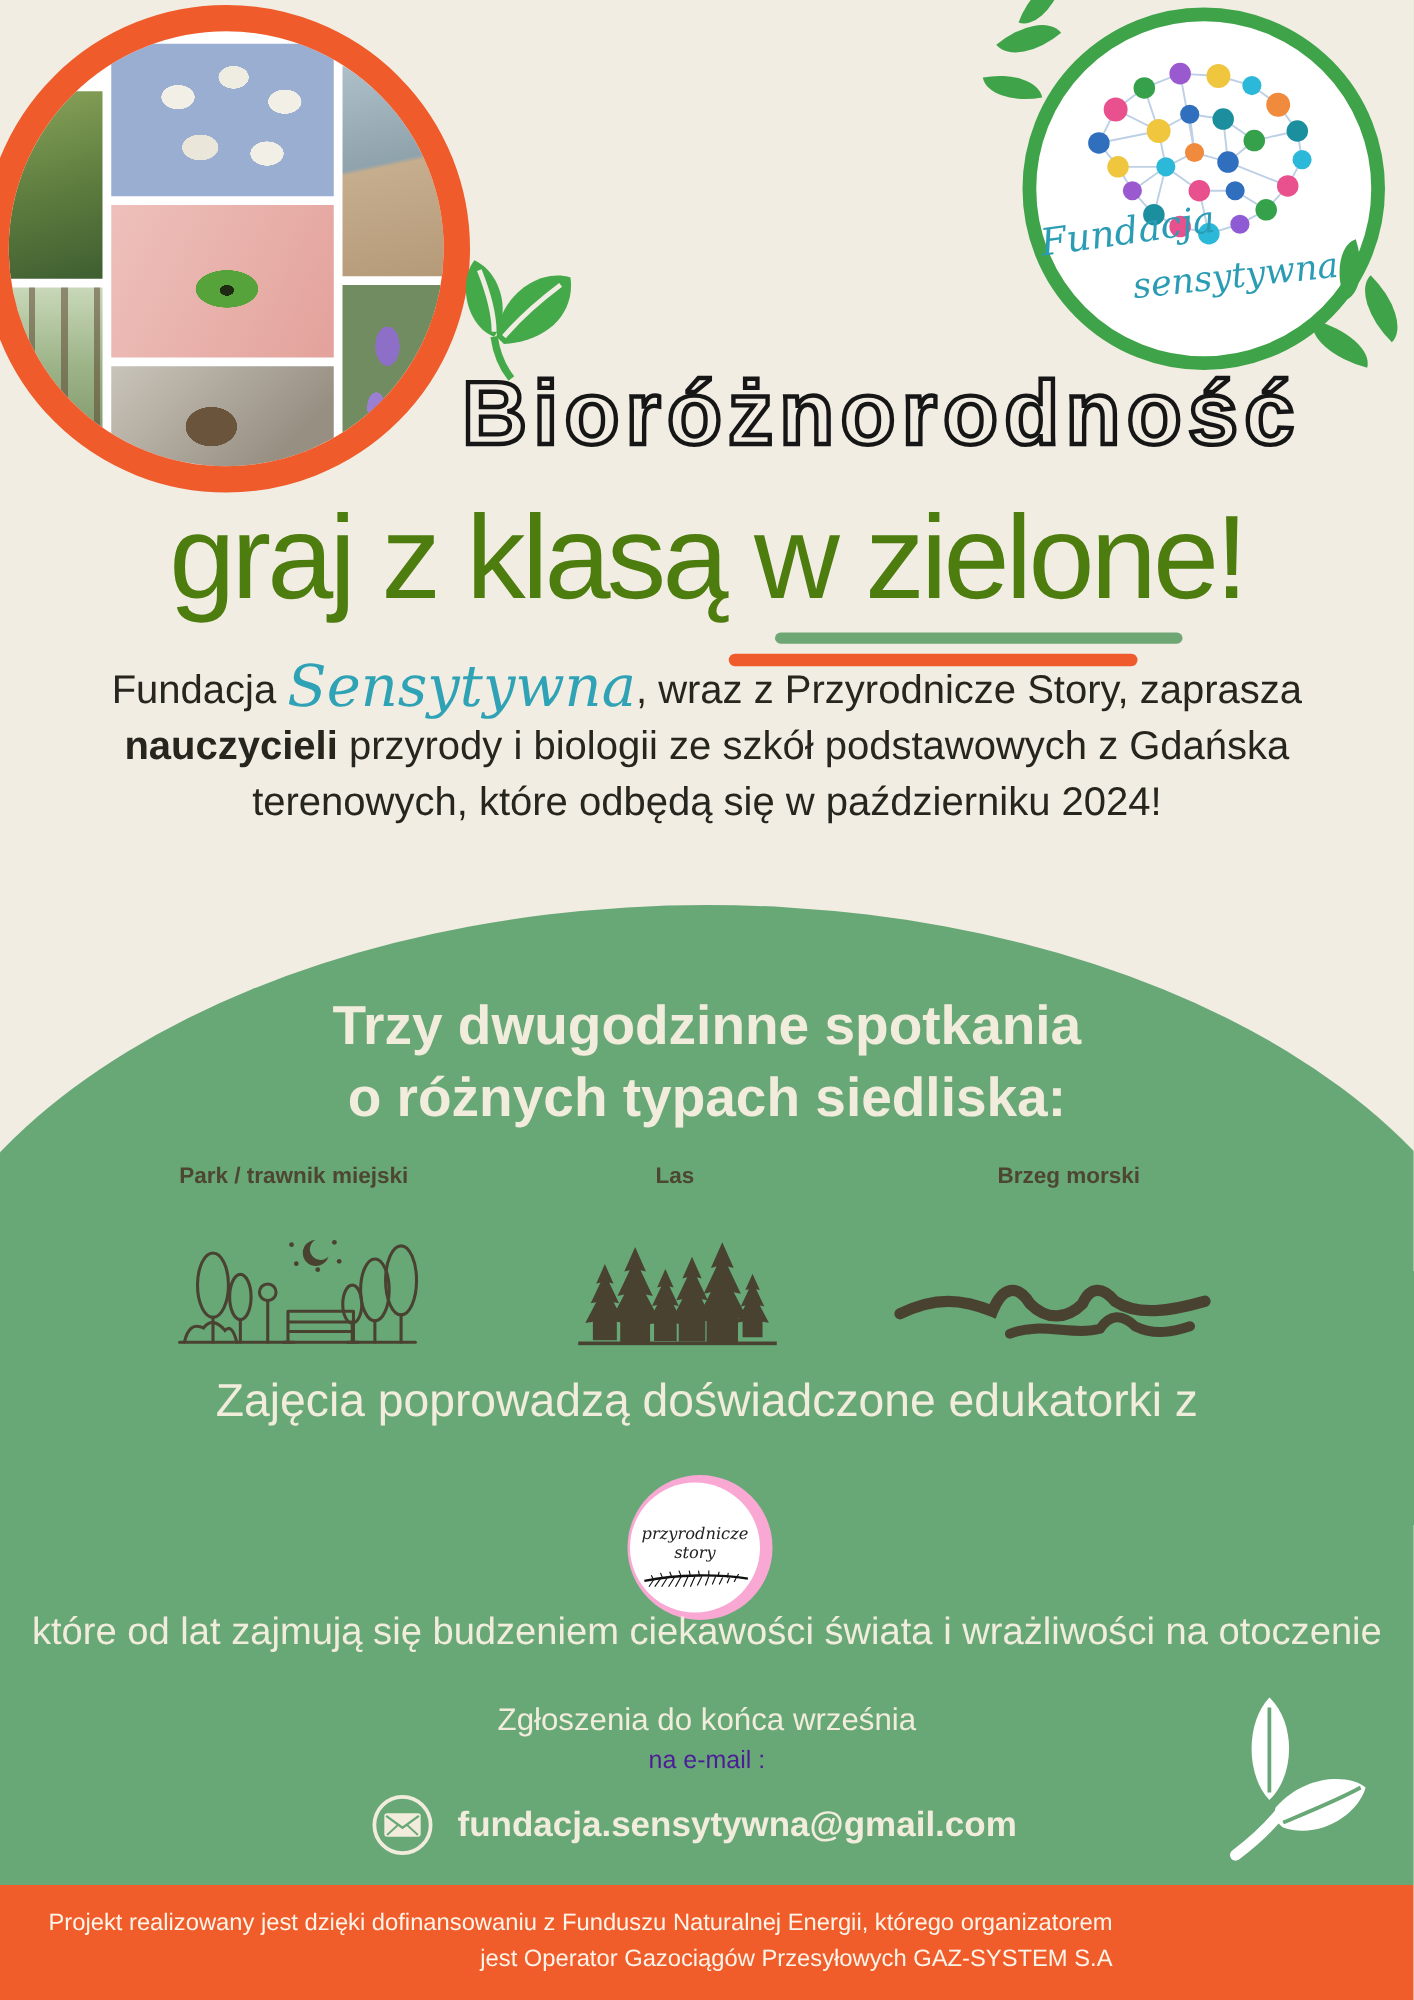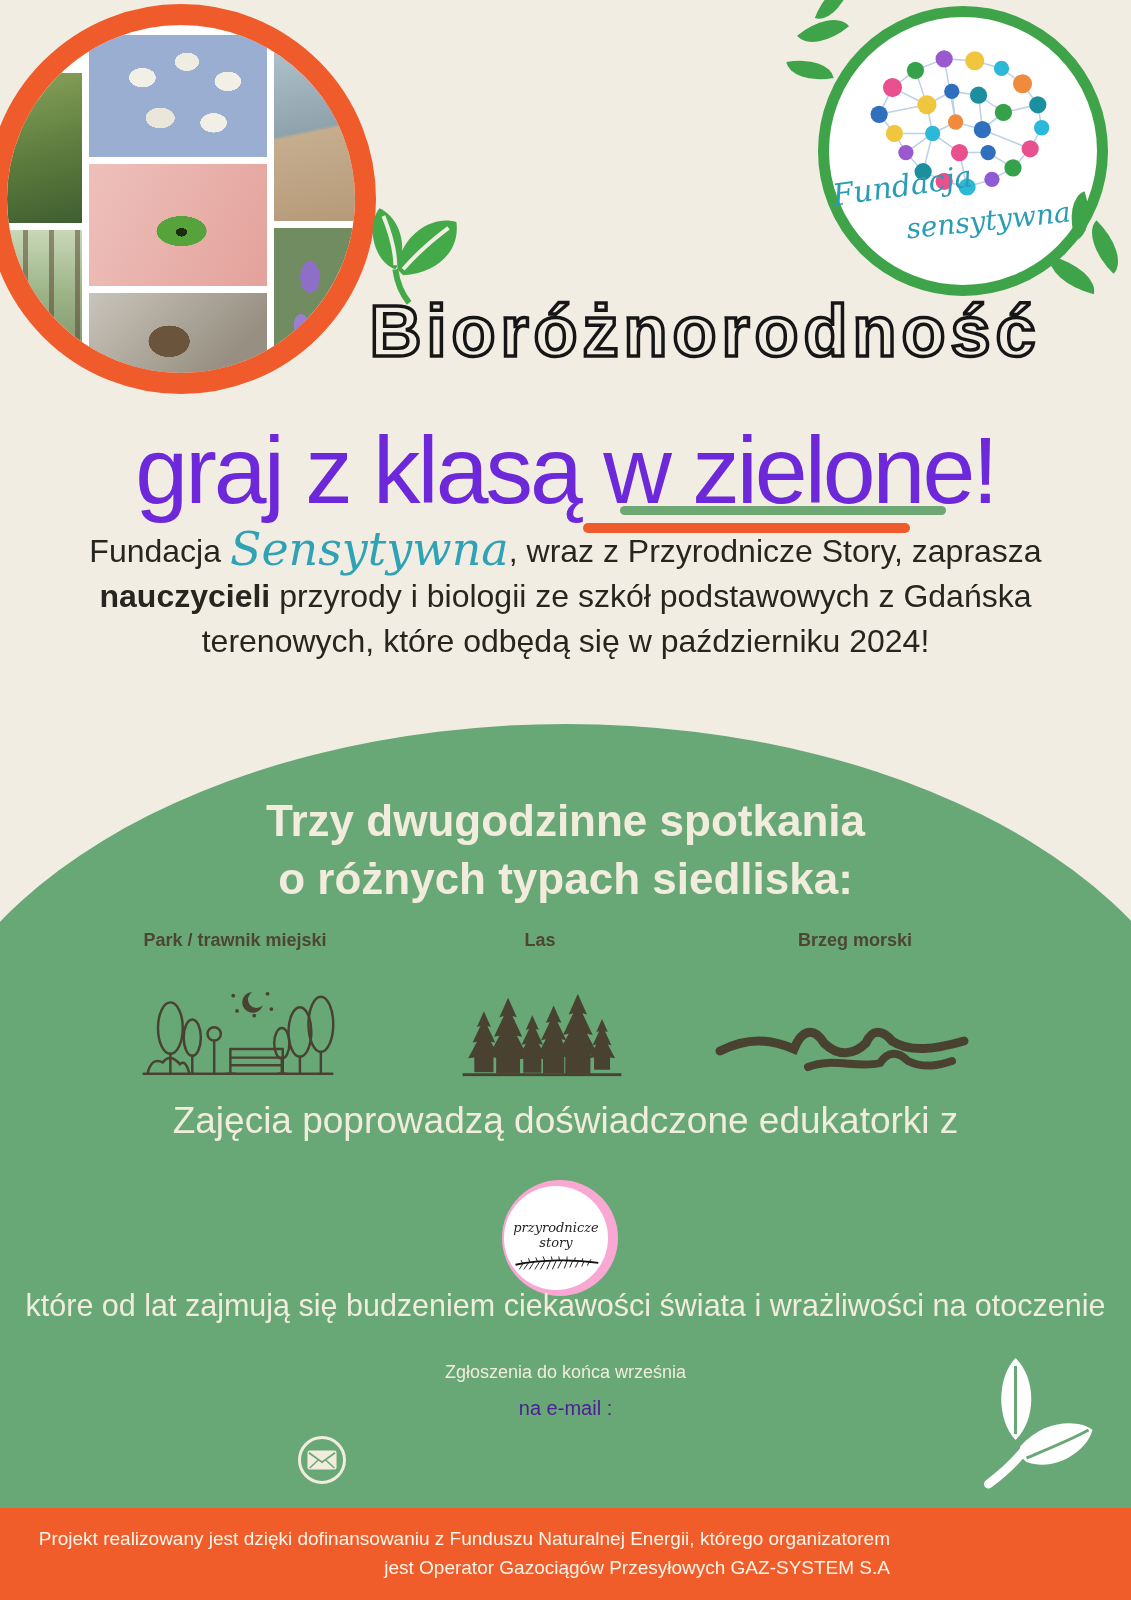--- a/index.html
+++ b/index.html
@@ -46,21 +46,21 @@
   .fscript1{left:832px;top:168px;font-size:30px;transform:rotate(-8deg);}
   .fscript2{left:906px;top:204px;font-size:28px;transform:rotate(-6deg);}
   .brain{position:absolute;left:860px;top:44px;z-index:3;}
 
   
   .leafpair{position:absolute;left:346px;top:204px;z-index:4;}
   .title-outline{position:absolute;left:270px;top:290px;width:870px;text-align:center;
       font-size:72px;font-weight:800;letter-spacing:5px;color:transparent;
       -webkit-text-stroke:3.5px #161616;z-index:5;}
   .title-main{position:absolute;left:0;top:392px;width:1131px;text-align:center;
-      font-size:95px;font-weight:500;letter-spacing:-3px;color:#6d28d9;z-index:5;margin-top:24px;}
+      font-size:95px;font-weight:500;letter-spacing:-3px;color:#4d7c0f;z-index:5;}
   .bar{position:absolute;border-radius:5px;z-index:4;}
   .bar-green{left:620px;top:506px;width:326px;height:9px;background:#6fa774;}
   .bar-orange{left:583px;top:523px;width:327px;height:10px;background:#ef5b2d;}
 
   
   .intro{position:absolute;left:0;top:518px;width:1131px;text-align:center;color:#26261f;
          font-size:32px;z-index:4;}
   .intro .ln{height:45px;line-height:45px;}
   .intro .ln1{height:56px;line-height:56px;}
   .intro b{font-weight:700;}
@@ -79,21 +79,21 @@
   .hab-icon{position:absolute;z-index:4;}
   .educators{top:1100px;font-size:37px;color:#f2ecdc;}
   .story-logo{position:absolute;left:502px;top:1180px;width:116px;height:116px;border-radius:50%;
               background:#f9a8d4;z-index:4;}
   .story-inner{position:absolute;left:2px;top:6px;width:104px;height:104px;border-radius:50%;
                background:#fff;text-align:center;}
   .story-name{margin-top:34px;font-size:13px;color:#222;font-family:"DejaVu Serif",serif;
               font-style:italic;}
   .tagline{top:1288px;font-size:30.5px;color:#f2ecdc;}
   .whiteleaf{position:absolute;left:958px;top:1350px;z-index:4;}
-  .sub1{top:1362px;font-size:18px;color:#f2ecdc;}
+  .sub1{top:1362px;font-size:25px;color:#f2ecdc;}
   .sub2{top:1397px;font-size:20px;color:#4c1d95;}
   .mail-icon{position:absolute;left:298px;top:1436px;width:48px;height:48px;border-radius:50%;
              border:3px solid #f2ecdc;box-sizing:border-box;z-index:4;
              display:flex;align-items:center;justify-content:center;}
   .mail-text{position:absolute;left:366px;top:1444px;font-size:28px;font-weight:700;
              color:#f2ecdc;z-index:4;}
 
   
   .footer{position:absolute;left:0;top:1508px;width:1131px;height:92px;background:#f05d2a;z-index:5;}
   .footer-text{position:absolute;left:10px;top:16px;width:880px;text-align:right;
@@ -271,20 +271,21 @@
   <div class="arch-txt sub1">Zgłoszenia do końca września</div>
   <div class="arch-txt sub2">na e-mail :</div>
 
   <div class="mail-icon">
     <svg width="32" height="24" viewBox="0 0 44 32">
       <rect x="2" y="3" width="40" height="26" rx="3" fill="#f2ecdc"></rect>
       <path d="M4 6 L22 19 L40 6" stroke="#68a877" stroke-width="2.5" fill="none"></path>
       <path d="M5 27 L17 16 M39 27 L27 16" stroke="#68a877" stroke-width="2"></path>
     </svg>
   </div>
+  <div class="mail-text">fundacja.sensytywna@gmail.com</div>
 
   <div class="footer">
     <div class="footer-text">
       <div>Projekt realizowany jest dzięki dofinansowaniu  z Funduszu Naturalnej Energii, którego organizatorem</div>
       <div>jest Operator Gazociągów Przesyłowych GAZ-SYSTEM S.A</div>
     </div>
   </div>
 
 </div>
 

